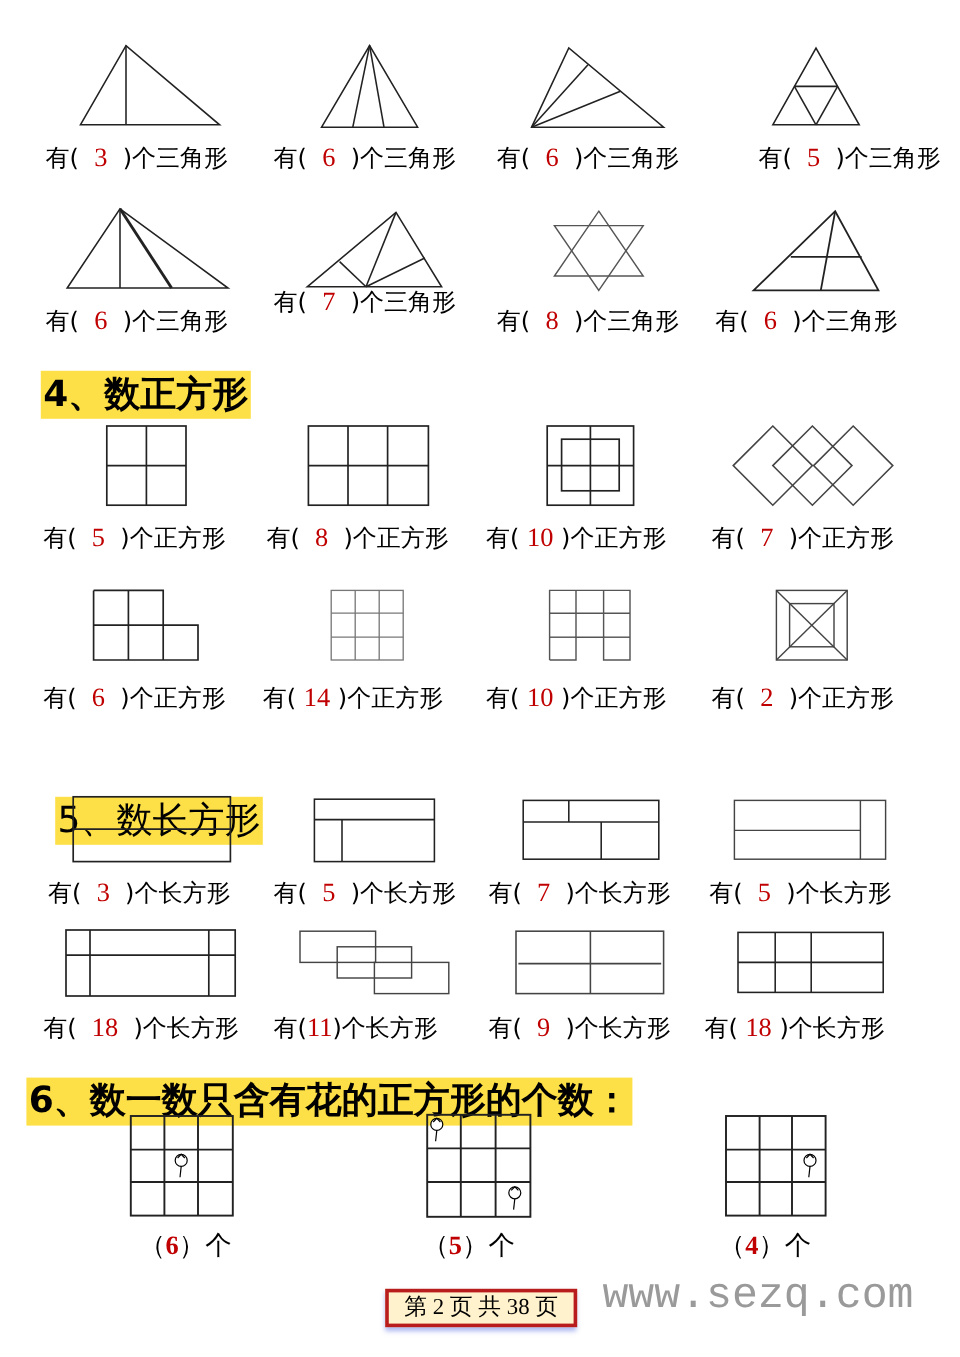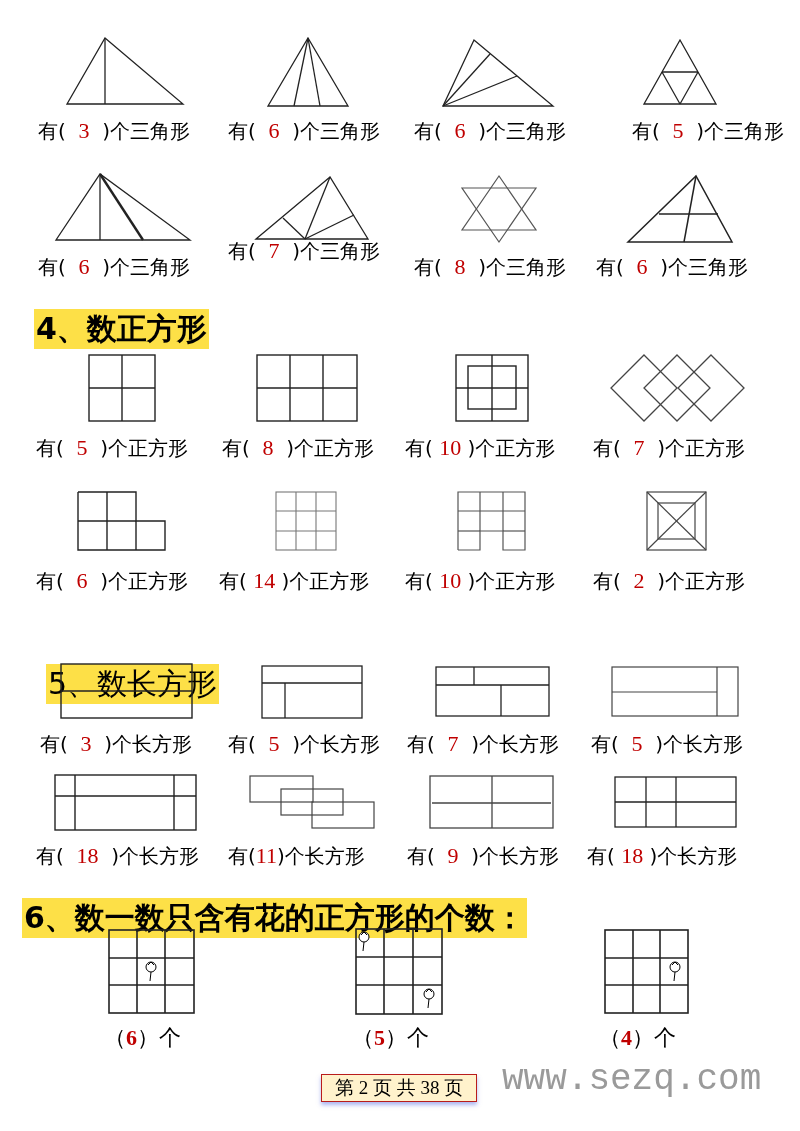--- a/index.html
+++ b/index.html
@@ -7,21 +7,21 @@
          font-family:"DejaVu Sans", sans-serif; color:#000; }
   .fig { position:absolute; }
   .fig svg { display:block; overflow:visible; }
   .caption { position:absolute; font-size:20px; white-space:nowrap; letter-spacing:0px; line-height:26px; }
   .caption .ans { color:#c00000; font-family:"Liberation Serif", serif; font-size:22px; }
   .heading { position:absolute; background:#fde047; font-weight:bold; font-size:30px;
              line-height:40px; padding:0 2px; white-space:nowrap; }
   .count-caption { position:absolute; font-size:22px; white-space:nowrap; line-height:28px; }
   .count-caption .ans { color:#c00000; font-family:"Liberation Serif", serif; font-weight:bold; font-size:22px; }
   .footer-page { position:absolute; left:321px; top:1074px; width:154px; height:26px;
-                 background:#fff2cc; border:1px solid #b91c1c; box-shadow:0 3px 4px rgba(90,110,230,0.5);
+                 background:#fff2cc; border:3px solid #b91c1c; box-shadow:0 3px 4px rgba(90,110,230,0.5);
                  font-family:"Liberation Serif", serif; font-size:19px; line-height:26px; text-align:center; white-space:nowrap; }
   .footer-site { position:absolute; left:502px; top:1060px; font-family:Liberation Mono, monospace;
                  font-size:36px; color:#9a9a9a; line-height:40px; white-space:nowrap; }
   .flower { fill:#fff; stroke:#000; stroke-width:1; }
 </style>
 </head>
 <body>
 
 <div class="fig" style="left:65px;top:36px;">
   <svg width="120" height="70">
@@ -387,21 +387,21 @@
         <line x1="1" y1="56" x2="84" y2="56"></line>
       </g>
     <g transform="translate(71,42)">
         <circle class="flower" cx="0" cy="-4" r="5"></circle>
         <path d="M-3,-6 l3,-3 l3,3" stroke="#000" fill="none"></path>
         <line x1="0" y1="1" x2="-1" y2="10" stroke="#000"></line>
       </g>
   </svg>
 </div>
 
-<div class="count-caption" style="left:104px;top:1024px;">
+<div class="count-caption" style="left:116px;top:1024px;">
   <span>（</span><span class="ans">6</span><span>）个</span>
 </div>
 <div class="count-caption" style="left:352px;top:1024px;">
   <span>（</span><span class="ans">5</span><span>）个</span>
 </div>
 <div class="count-caption" style="left:599px;top:1024px;">
   <span>（</span><span class="ans">4</span><span>）个</span>
 </div>
 
 <div class="footer-page">第 2 页 共 38 页</div>

